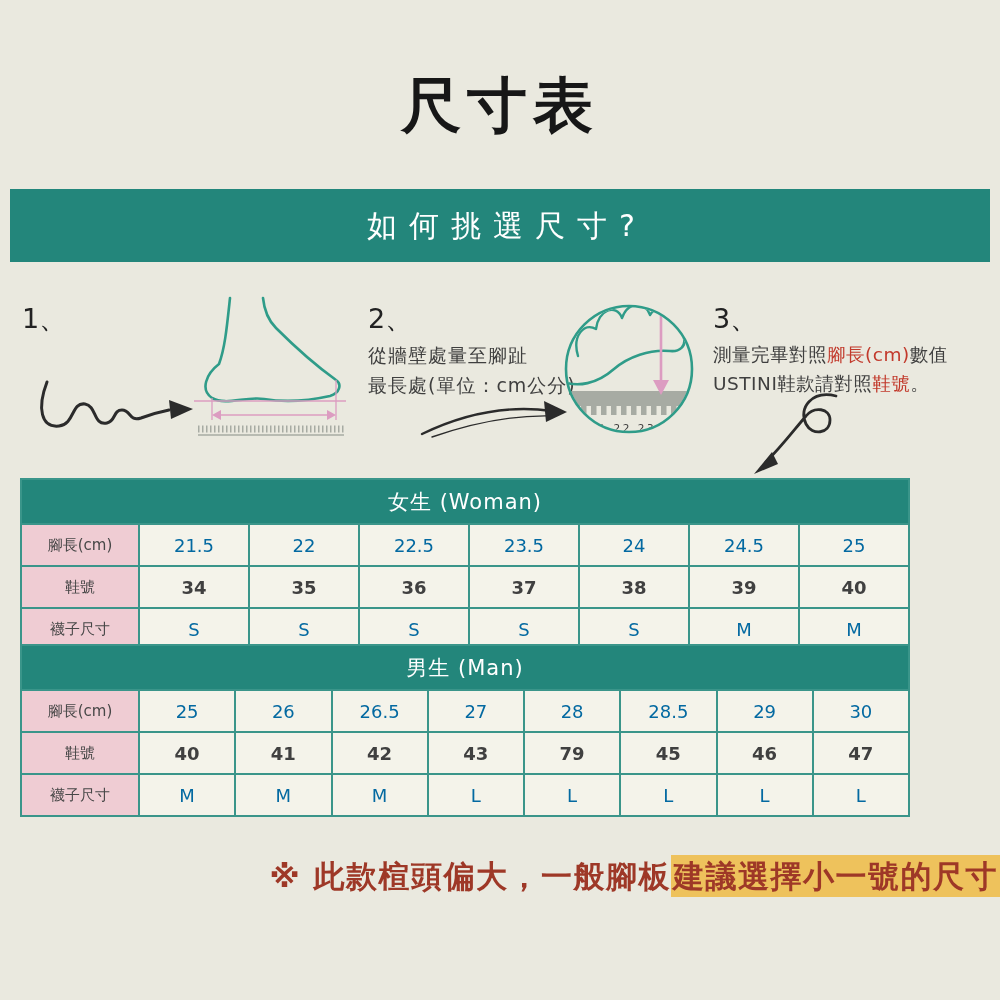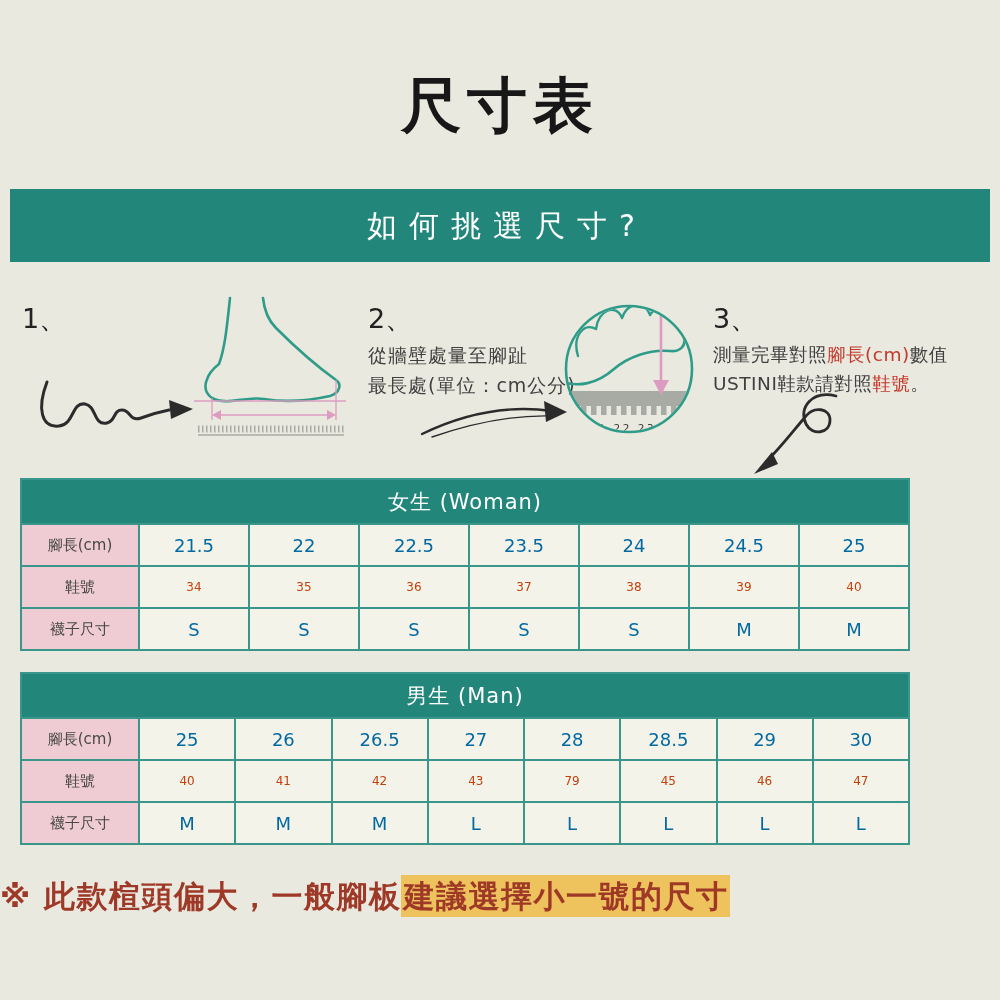--- a/index.html
+++ b/index.html
@@ -23,29 +23,29 @@
 
   .art{position:absolute;}
   .art-squiggle{left:35px;top:372px;}
   .art-foot{left:190px;top:296px;}
   .art-arrow2{left:418px;top:396px;}
   .art-circle{left:558px;top:296px;}
   .art-curl{left:748px;top:390px;}
 
   .table-wrap{position:absolute;left:20px;width:890px;}
   .t-woman{top:478px;}
-  .t-man{top:672px;}
+  .t-man{top:644px;}
   table{width:100%;border-collapse:collapse;table-layout:fixed;}
   td{border:2px solid var(--teal_border,#3a958a);background:var(--cell_bg,#f4f3ea);
      text-align:center;vertical-align:middle;height:38px;font-size:18px;color:#0369a1;}
   td.head{background:var(--teal,#23867b);color:#ffffff;height:41px;font-size:21px;letter-spacing:1px;}
   td.label{background:var(--pink_cell,#efccd3);font-size:15px;color:#474747;}
-  td.bold{font-weight:normal;font-size:12px;color:#c2410c;}
-
-  .note{position:absolute;top:876px;left:0;width:100%;text-align:left;
+  td.bold{font-weight:bold;font-size:18px;color:#404040;}
+
+  .note{position:absolute;top:856px;left:0;width:100%;text-align:right;
         font-size:31px;font-weight:bold;color:var(--note_red,#9e3827);letter-spacing:1.5px;}
   .note .hl{background:var(--highlight,#eec25c);padding:3px 2px;}
 </style>
 </head>
 <body>
 
 <div class="canvas">
 
   <h1 class="title">尺寸表</h1>
 

